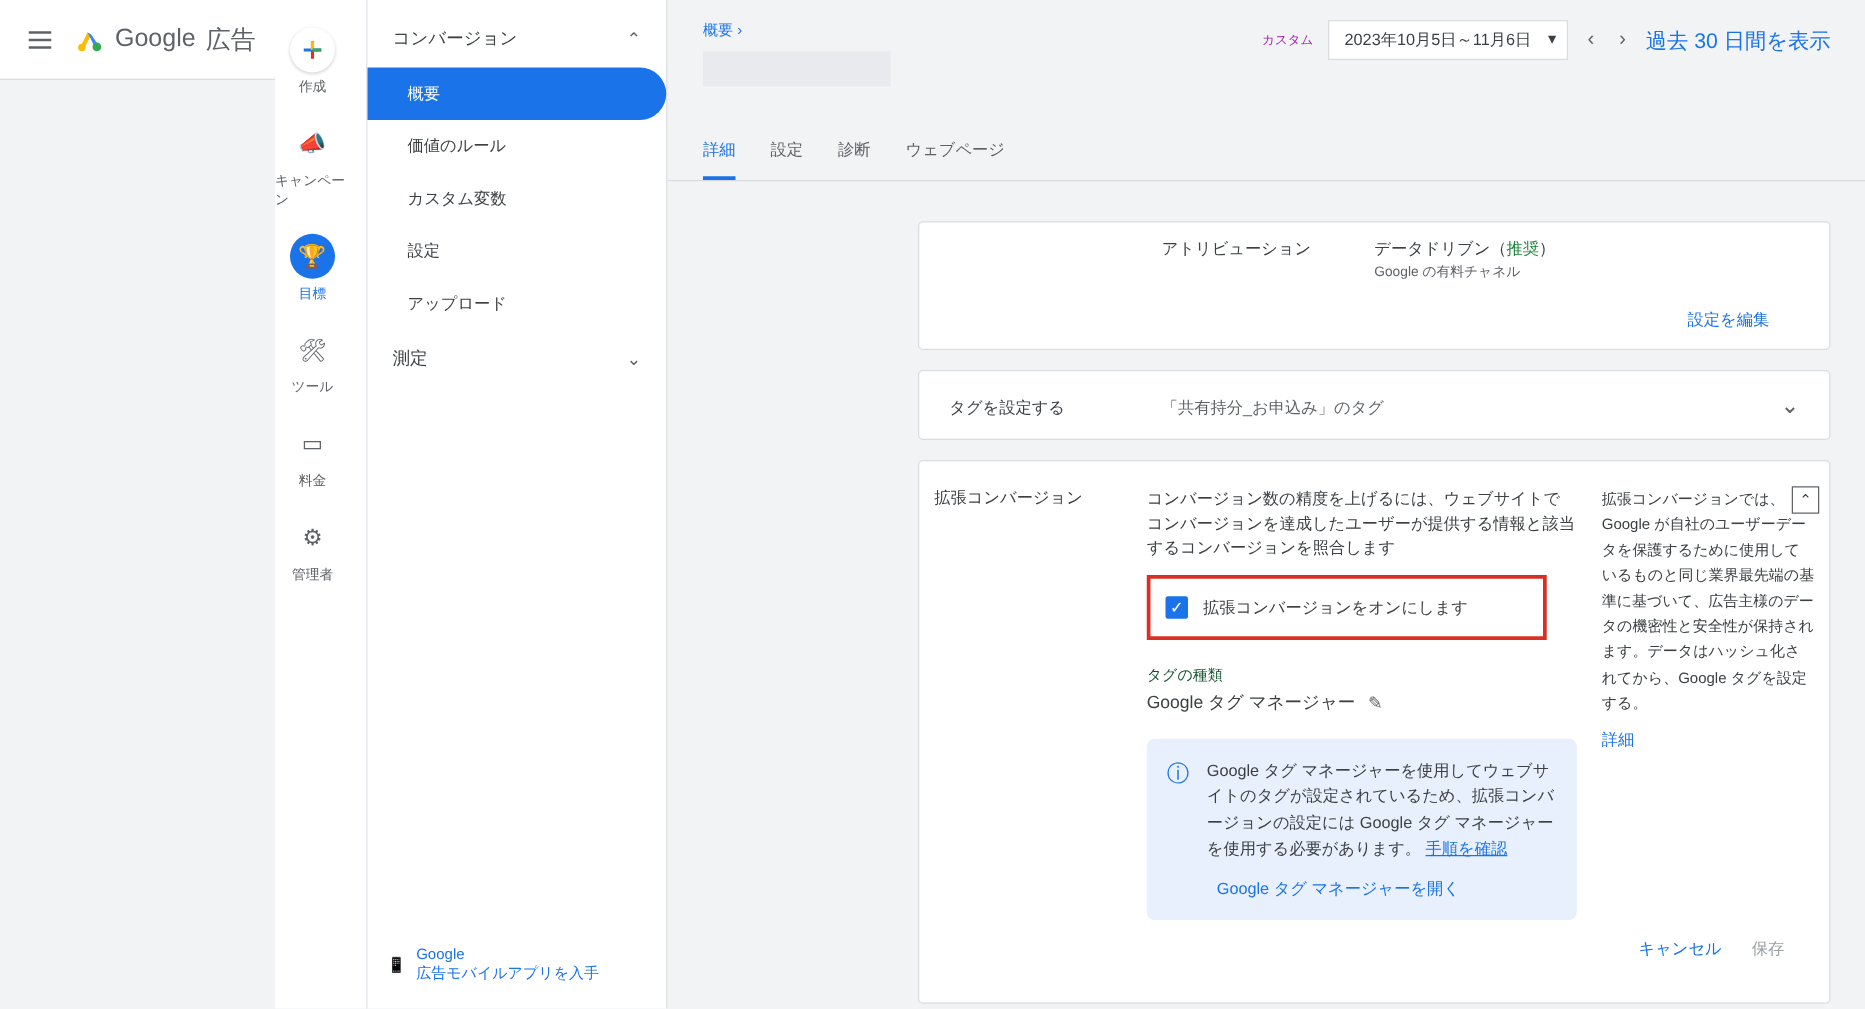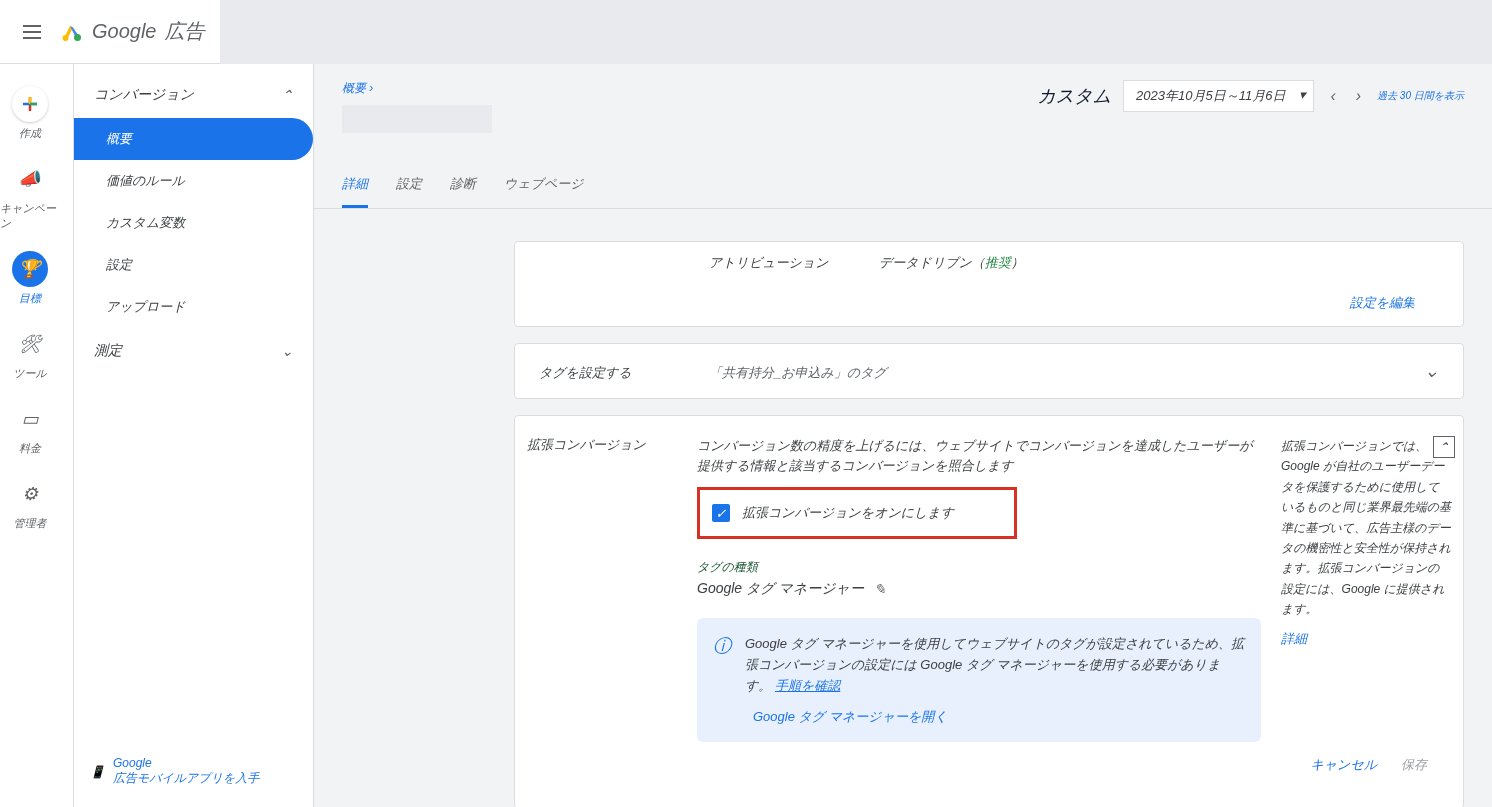--- a/index.html
+++ b/index.html
@@ -1,17 +1,17 @@
 <!DOCTYPE html>
 <html><head>
 <meta charset="utf-8">
 <style>
 * { box-sizing: border-box; margin: 0; padding: 0; font-family: Arial, 'Helvetica Neue', sans-serif; }
 body { background: #f1f3f4; color: #3c4043; font-size: 13px; overflow: hidden; }
-.app { display: flex; flex-direction: column; height: 807px; width: 1492px; font-style: italic; }
+.app { display: flex; height: 807px; width: 1492px; }
 .topbar { display: flex; align-items: center; height: 64px; background: #fff; border-bottom: 1px solid #dadce0; }
 .topbar-left { display: flex; align-items: center; width: 220px; padding-left: 20px; gap: 16px; }
 .menu-icon { width: 24px; height: 24px; display: flex; flex-direction: column; justify-content: center; gap: 4px; cursor: pointer; }
 .menu-icon span { display: block; height: 2px; background: #5f6368; width: 18px; margin: 0 auto; }
 .logo-wrap { display: flex; align-items: center; gap: 8px; }
 .brand-text { font-size: 20px; color: #5f6368; font-weight: 400; }
 .brand-sub { font-size: 20px; color: #5f6368; font-weight: 300; }
 .topbar-placeholder { flex: 1; height: 64px; background: #e8eaed; }
 .main-wrap { display: flex; flex: 1; overflow: hidden; }
 .icon-rail { width: 74px; background: #fff; border-right: 1px solid #dadce0; display: flex; flex-direction: column; align-items: flex-start; padding-top: 12px; gap: 0; }
@@ -23,24 +23,24 @@
 .sidebar { width: 240px; background: #fff; border-right: 1px solid #dadce0; display: flex; flex-direction: column; padding-top: 8px; }
 .sidebar-group-header { display: flex; align-items: center; justify-content: space-between; padding: 14px 20px; cursor: pointer; font-size: 14px; color: #3c4043; }
 .sidebar-item { padding: 12px 20px 12px 32px; font-size: 13px; color: #3c4043; cursor: pointer; }
 .sidebar-item.active { background: #1a73e8; color: #fff; border-radius: 0 24px 24px 0; margin-right: 0; font-weight: 500; }
 .sidebar-footer { margin-top: auto; padding: 12px 16px 20px; display: flex; align-items: center; gap: 8px; color: #1a73e8; font-size: 12px; }
 .content { flex: 1; display: flex; flex-direction: column; overflow-y: auto; background: #f1f3f4; gap: 16px; }
 .breadcrumb-row { display: flex; justify-content: space-between; align-items: flex-start; padding: 16px 28px 0 28px; }
 .breadcrumb { color: #1a73e8; font-size: 12px; }
 .breadcrumb-sub { width: 150px; height: 28px; background: #e8eaed; margin-top: 8px; }
 .date-controls { display: flex; align-items: center; gap: 12px; }
-.date-label { font-size: 18px; color: #0f172a; }
+.date-label { font-size: 10px; color: #a21caf; }
 .date-select { border: 1px solid #dadce0; background: #fff; padding: 6px 28px 6px 12px; font-size: 13px; color: #3c4043; position: relative; }
 .nav-arrow { font-size: 16px; color: #5f6368; cursor: pointer; padding: 0 4px; }
-.date-link { color: #1a73e8; font-size: 10px; }
+.date-link { color: #1a73e8; font-size: 17px; }
 .tabs { display: flex; gap: 28px; padding: 16px 28px 0; border-bottom: 1px solid #dadce0; }
 .tab { padding: 10px 0 12px; font-size: 13px; color: #5f6368; cursor: pointer; border-bottom: 3px solid transparent; }
 .tab.active { color: #1a73e8; border-bottom-color: #1a73e8; font-weight: 500; }
 .cards { padding: 0 28px 24px 200px; }
 .card { background: #fff; border: 1px solid #dadce0; border-radius: 4px; margin-top: 16px; }
 .card-attribution { padding: 0 24px; }
 .attr-row { display: flex; padding: 12px 0; }
 .attr-label { width: 170px; font-size: 13px; color: #3c4043; padding-left: 0; }
 .attr-mid { flex: 1; }
 .attr-value { font-size: 13px; color: #3c4043; }
@@ -191,20 +191,21 @@
 
       <div class="cards">
         <div class="card card-attribution">
           <div class="attr-row">
             <div class="attr-label"></div>
             <div style="width:170px">アトリビューション</div>
             <div class="attr-mid">
               <div class="attr-value">
                 <span>データドリブン（</span><span class="attr-recommend">推奨</span><span>）</span>
               </div>
+              <div class="attr-sub">Google の有料チャネル</div>
             </div>
           </div>
           <div class="card-edit-row">
             <span class="card-edit-link">設定を編集</span>
           </div>
         </div>
 
         <div class="card card-tag">
           <div class="card-tag-label">タグを設定する</div>
           <div class="card-tag-value">「共有持分_お申込み」のタグ</div>
@@ -233,21 +234,21 @@
                   <span class="info-text">
                     <span>Google タグ マネージャーを使用してウェブサイトのタグが設定されているため、拡張コンバージョンの設定には Google タグ マネージャーを使用する必要があります。</span>
                     <span class="info-link">手順を確認</span>
                   </span>
                   <div class="info-action">Google タグ マネージャーを開く</div>
                 </div>
               </div>
             </div>
             <div class="enhanced-side">
               <div class="side-collapse">⌃</div>
-              <div class="side-desc">拡張コンバージョンでは、Google が自社のユーザーデータを保護するために使用しているものと同じ業界最先端の基準に基づいて、広告主様のデータの機密性と安全性が保持されます。拡張コンバージョンの設定には、Google に提供されます。</div>
+              <div class="side-desc">拡張コンバージョンでは、Google が自社のユーザーデータを保護するために使用しているものと同じ業界最先端の基準に基づいて、広告主様のデータの機密性と安全性が保持されます。データはハッシュ化されてから、Google タグを設定する。</div>
               <span class="side-link">詳細</span>
             </div>
           </div>
           <div class="card-actions">
             <span class="btn-cancel">キャンセル</span>
             <span class="btn-save">保存</span>
           </div>
         </div>
       </div>
 

